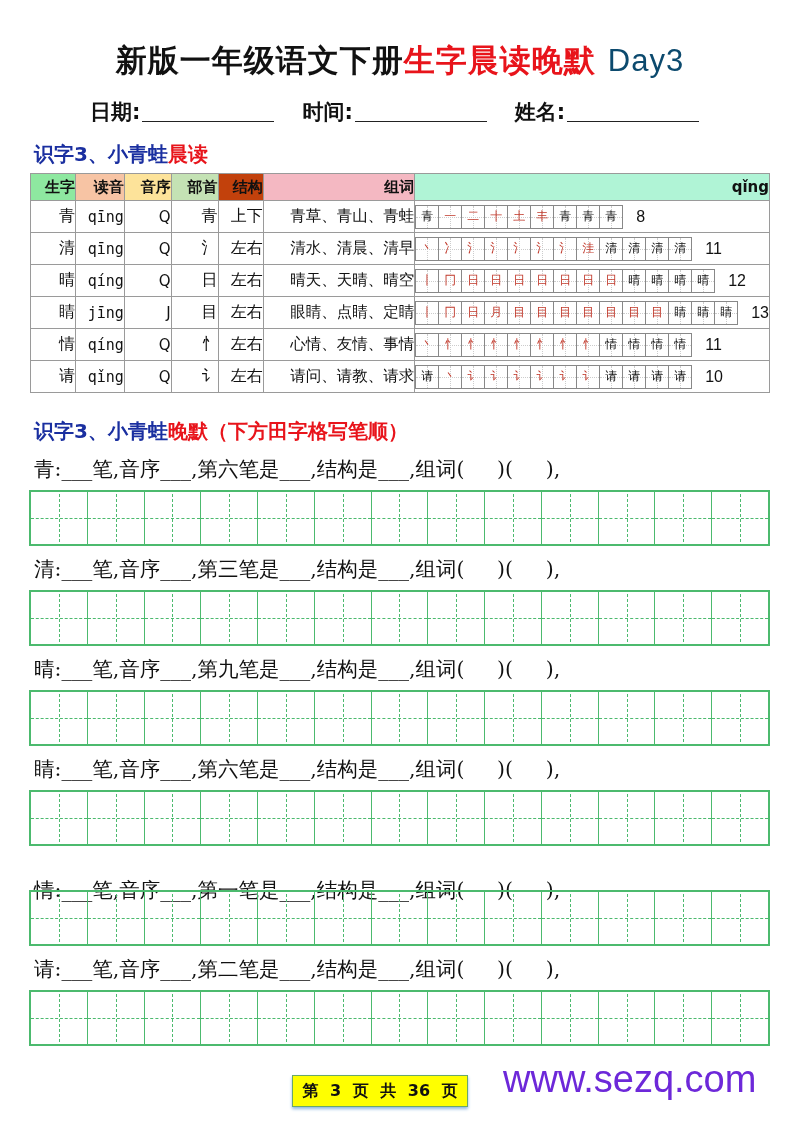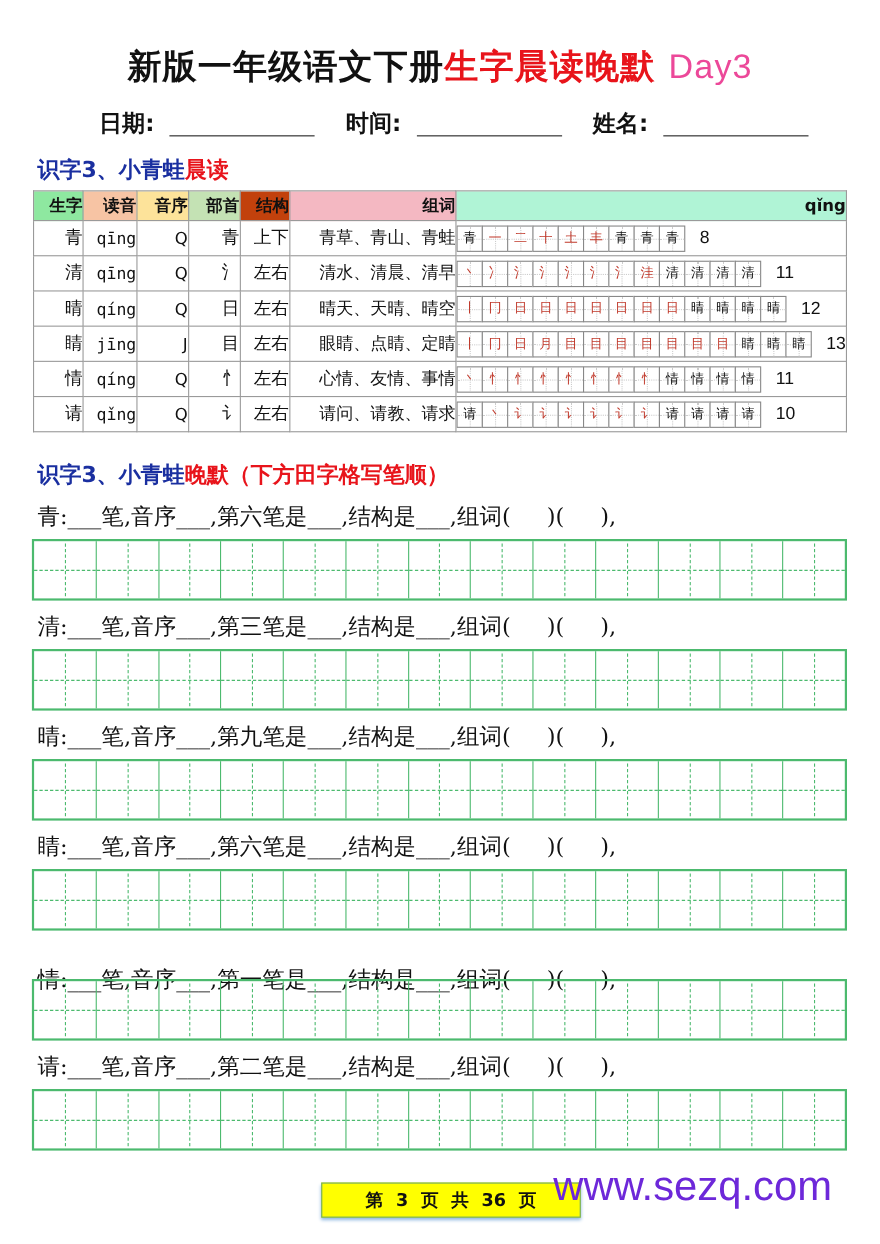--- a/index.html
+++ b/index.html
@@ -1,24 +1,24 @@
 <!DOCTYPE html>
 <html><head>
 <meta charset="utf-8">
 <style>
   * { box-sizing: border-box; margin: 0; padding: 0; }
   body { width: 800px; height: 1131px; background: #fff; position: relative; overflow: hidden;
          font-family: "DejaVu Serif", serif; color: #111; }
   .title { position: absolute; top: 40px; left: 0; width: 800px; text-align: center;
            font-size: 31px; font-weight: bold; letter-spacing: 1px; font-family: "DejaVu Sans", sans-serif; }
   .title .red { color: #e8141b; }
-  .title .green { color: #ec4899; font-weight: normal; font-family: "Liberation Sans", sans-serif; margin-left: 12px; }
+  .title .green { color: #0c4a6e; font-weight: normal; font-family: "Liberation Sans", sans-serif; margin-left: 12px; }
   .meta { position: absolute; top: 98px; left: 90px; display: flex; gap: 28px;
           font-size: 21px; font-weight: bold; font-family: "DejaVu Sans", sans-serif; }
-  .meta .field { display: flex; align-items: center; gap: 12px; }
+  .meta .field { display: flex; align-items: flex-start; }
   .meta .line { display: inline-block; width: 132px; border-bottom: 1.5px solid #222; height: 24px; margin-left: 2px; }
   .sec-title { position: absolute; left: 34px; font-size: 20px; font-weight: bold; font-family: "DejaVu Sans", sans-serif; }
   .sec-title .blue { color: #1a2fa0; }
   .sec-title .red { color: #e8141b; }
   table.main { position: absolute; top: 173px; left: 30px; width: 740px; border-collapse: collapse; font-size: 16px; }
   table.main td, table.main th { border: 1px solid #9a9a9a; height: 32px; text-align: right; padding: 0; }
   table.main th { height: 27px; font-weight: bold; font-size: 15px; font-family: "DejaVu Sans", sans-serif; }
   .c-sz { width: 48px; background: #8ee8a0; }
   .c-dy { width: 50px; background: #f7c4a4; }
   .c-yx { width: 50px; background: #fde39a; }
@@ -37,21 +37,21 @@
   .sbox::after { content: ""; position: absolute; top: 50%; left: 0; right: 0; border-top: 1px dotted #ccc; }
   .sbox span { position: relative; z-index: 1; }
   .sbox.partial span { color: #c0392b; }
   .scount { font-family: "Liberation Sans", sans-serif; font-size: 16px; margin-left: 14px; }
   .q-line { position: absolute; left: 34px; font-size: 20.5px; white-space: pre; font-family: "DejaVu Serif", serif; }
   .grid { position: absolute; left: 29px; width: 741px; height: 56px; border: 2px solid #4cba6e; display: flex; }
   .cell { flex: 1; position: relative; border-right: 1.5px solid #4cba6e; }
   .cell:last-child { border-right: none; }
   .cell::before { content: ""; position: absolute; left: 50%; top: 2px; bottom: 2px; border-left: 1.5px dashed #4cba6e; }
   .cell::after { content: ""; position: absolute; top: 50%; left: 0; right: 0; border-top: 1.5px dashed #4cba6e; }
-  .footer { position: absolute; top: 1075px; left: 292px; width: 236px; height: 32px; background: #ffff00;
+  .footer { position: absolute; top: 1075px; left: 292px; width: 176px; height: 32px; background: #ffff00;
             border: 1px solid #6aa86a; box-shadow: 0 2px 3px #8fb8e0; text-align: center; line-height: 30px;
             font-size: 16px; font-weight: bold; font-family: "DejaVu Sans", sans-serif; word-spacing: 6px; }
   .watermark { position: absolute; top: 1058px; left: 503px; font-family: "Liberation Sans", sans-serif;
                font-size: 38px; color: #6d28d9; }
 </style>
 </head>
 <body>
 
 <div class="title">
   <span>新版一年级语文下册</span><span class="red">生字晨读晚默</span><span class="green">Day3</span>

